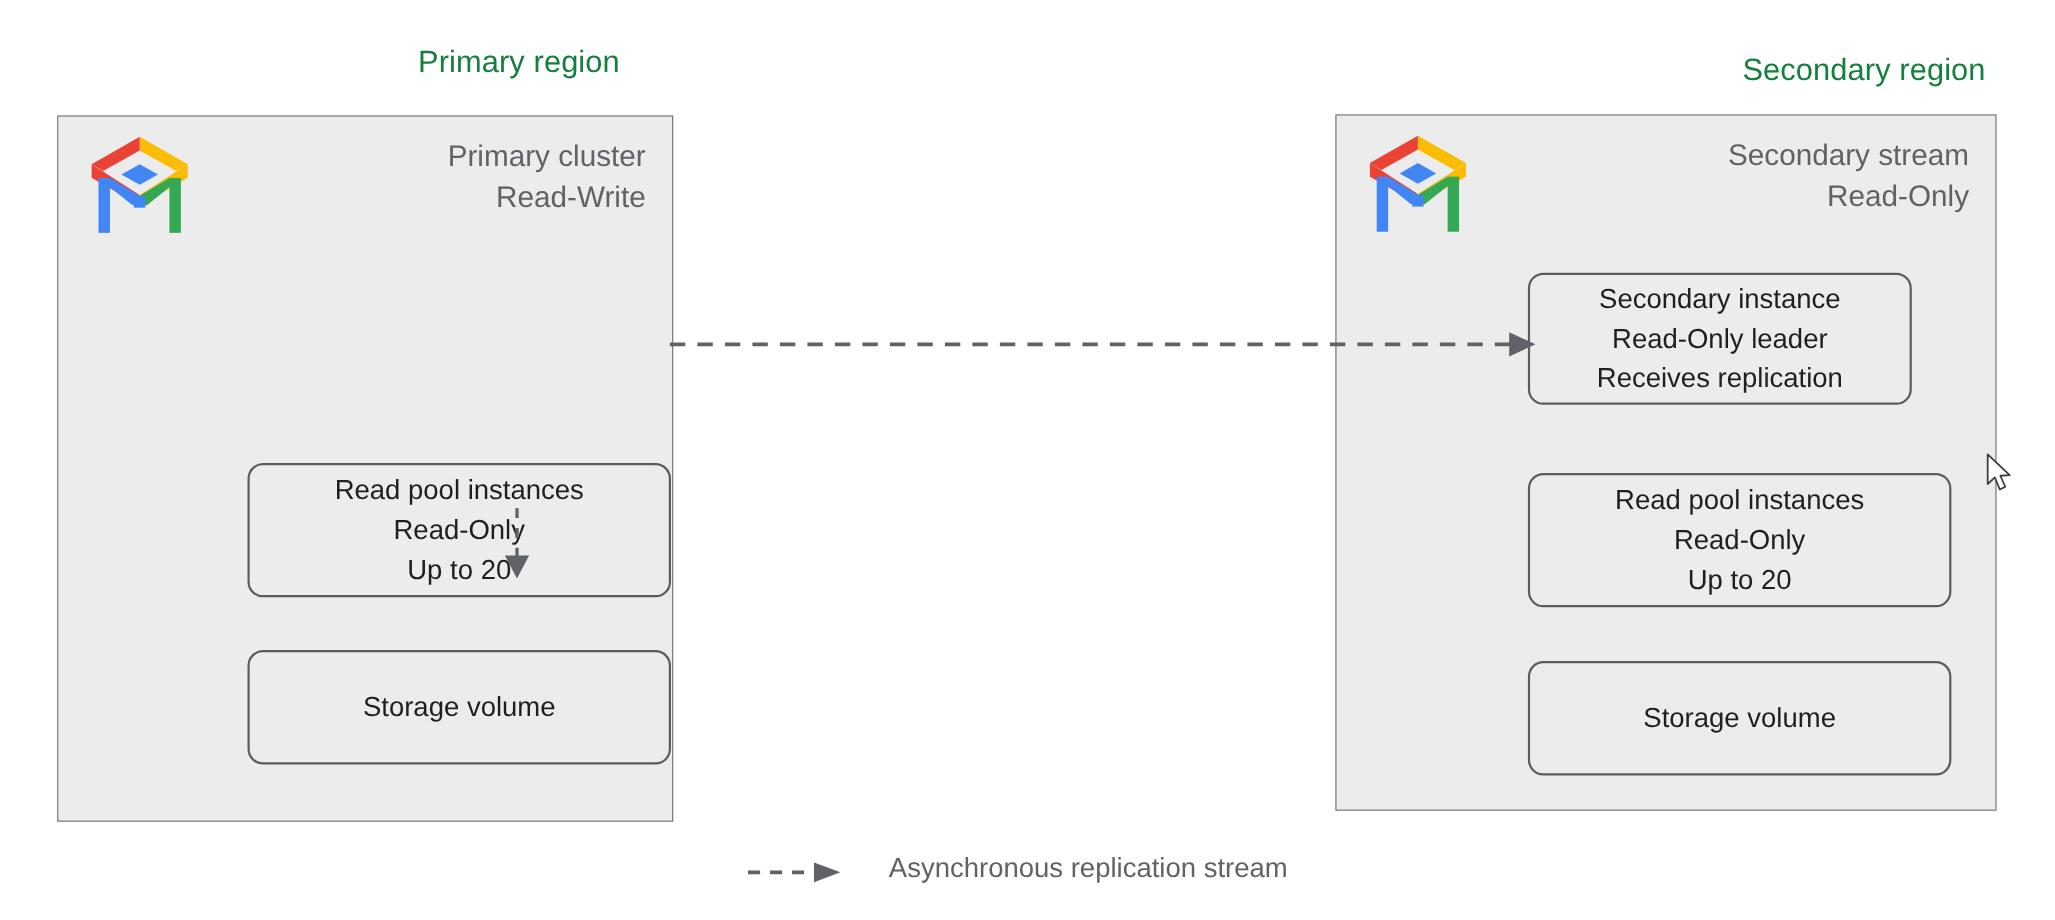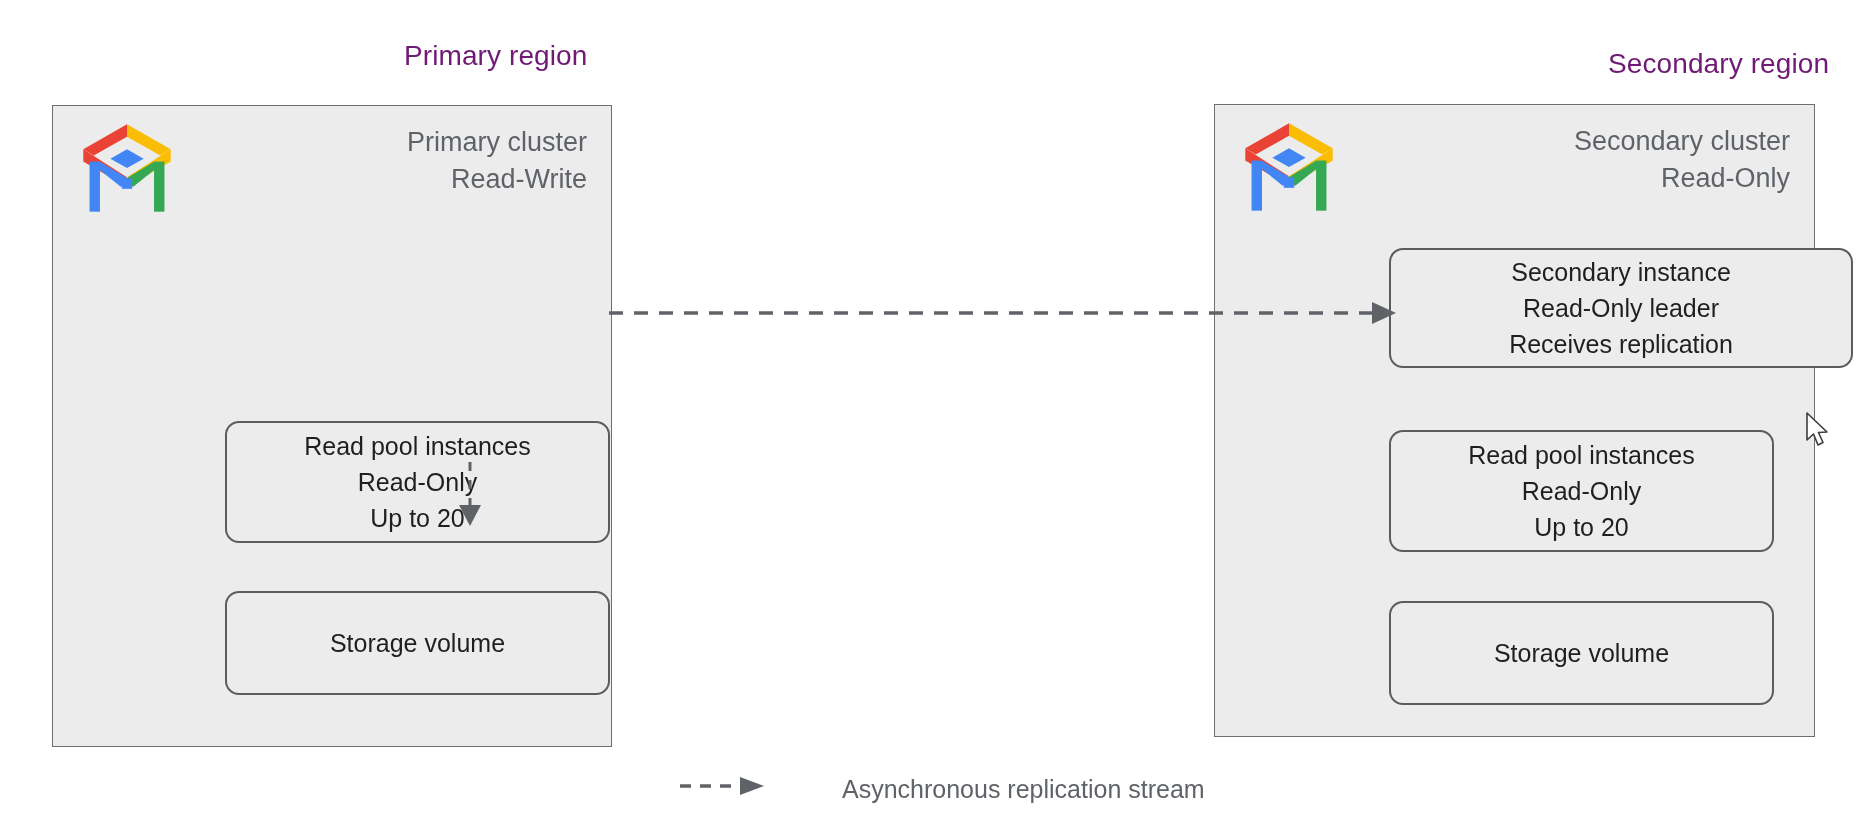--- a/index.html
+++ b/index.html
@@ -17,24 +17,23 @@
     width: 1868px;
     height: 836px;
     background: #ffffff;
     overflow: hidden;
   }
 
   
   .region-title {
     position: absolute;
     font-size: 28px;
-    color: #701a75;
+    color: #15803d;
     white-space: nowrap;
     letter-spacing: 0.1px;
-    margin-left: 24px;
   }
   #region-title-primary   { left: 380px;  top: 40px; }
   #region-title-secondary { left: 1584px; top: 48px; }
 
   
   .cluster-panel {
     position: absolute;
     background: #ececec;
     border: 1.6px solid #6e6e6e;
     box-sizing: border-box;
@@ -78,37 +77,37 @@
     line-height: 36px;
     white-space: pre-line;
   }
 
   
   #node-primary-instance    { left: 172px; top: 146px; width: 385px; height: 105px; }
   #node-primary-readpool    { left: 172px; top: 315px; width: 385px; height: 122px; }
   #node-primary-storage     { left: 172px; top: 485px; width: 385px; height: 104px; }
 
   
-  #node-secondary-instance  { left: 174px; top: 143px; width: 464px; height: 120px; }
+  #node-secondary-instance  { left: 174px; top: 143px; width: 349px; height: 120px; }
   #node-secondary-readpool  { left: 174px; top: 325px; width: 385px; height: 122px; }
   #node-secondary-storage   { left: 174px; top: 496px; width: 385px; height: 104px; }
 
   
   .connector { position: absolute; overflow: visible; }
   #connector-primary-down    { left: 52px;   top: 105px; width: 596px; height: 642px; }
   #connector-replication     { left: 0;      top: 0;     width: 1868px; height: 836px; }
 
   
   #legend {
     position: absolute;
     left: 680px;
     top: 775px;
     display: flex;
-    align-items: flex-start;
-    gap: 70px;
+    align-items: flex-end;
+    gap: 36px;
   }
   #legend-swatch { width: 92px; height: 22px; }
   #legend-label {
     font-size: 25px;
     color: #5f6368;
     white-space: nowrap;
   }
 
   
   #mouse-cursor {
@@ -173,21 +172,21 @@
       <polygon points="92,32 92,44 58,64 50,59" fill="#FBBC04"></polygon>
       <polygon points="8,44 50,68 92,44 92,52 50,76 8,52" fill="#ececec"></polygon>
       <polygon points="50,32 66,41 50,50 34,41" fill="#4285F4"></polygon>
       <rect x="14" y="44" width="10" height="48" fill="#4285F4"></rect>
       <rect x="76" y="44" width="10" height="48" fill="#34A853"></rect>
       <polygon points="14,44 24,44 54,62 44,68" fill="#4285F4"></polygon>
       <polygon points="86,44 76,44 46,62 56,68" fill="#34A853"></polygon>
       <rect x="45" y="60" width="10" height="10" fill="#4285F4"></rect>
     </svg>
 
-    <div class="cluster-heading">Secondary cluster
+    <div class="cluster-heading">Secondary stream
 Read-Only</div>
 
     <div class="node-box" id="node-secondary-instance">Secondary instance
 Read-Only leader
 Receives replication</div>
 
     <div class="node-box" id="node-secondary-readpool">Read pool instances
 Read-Only
 Up to 20</div>
 

